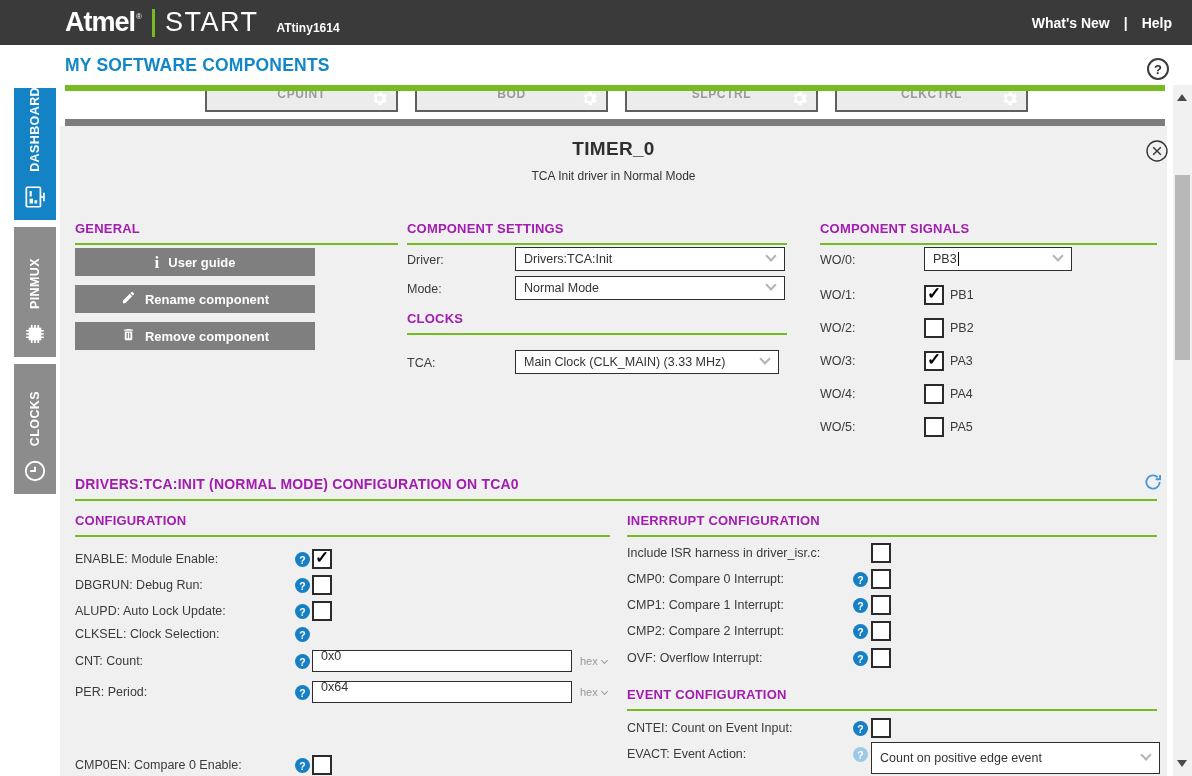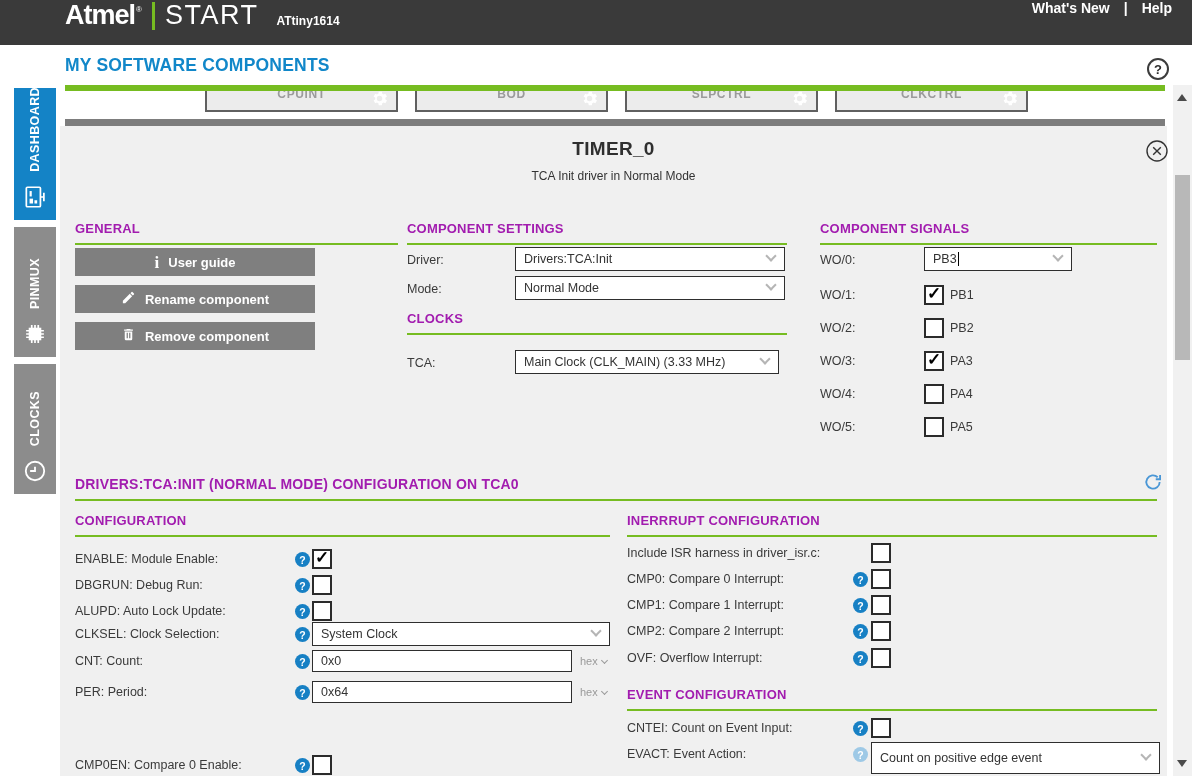--- a/index.html
+++ b/index.html
@@ -2,21 +2,21 @@
 <html><head>
 <meta charset="utf-8">
 <style>
   *{margin:0;padding:0;box-sizing:border-box}
   html,body{background:#fff}
   body{font-family:"Liberation Sans",sans-serif}
   #app{position:relative;width:1192px;height:776px;overflow:hidden;background:#fff}
   .abs{position:absolute}
 
   
-  .topbar{left:0;top:0;width:1192px;height:45px;background:#3a3a3a;display:flex;align-items:flex-start;justify-content:space-between;padding:0 20px 0 65px}
+  .topbar{left:0;top:0;width:1192px;height:45px;background:#3a3a3a;display:flex;align-items:center;justify-content:space-between;padding:0 20px 0 65px}
   .brandwrap{display:flex;align-items:center;color:#fff}
   .brand{font-size:27px;font-weight:bold;letter-spacing:-1px}
   .brandmark{font-size:8px;align-self:flex-start;margin:5px 0 0 1px}
   .greendiv{width:3px;height:28px;background:#76bc21;margin:0 10px}
   .product{font-size:27px;font-weight:normal;letter-spacing:1.5px}
   .device{font-size:12px;font-weight:bold;margin-left:18px;margin-top:10px}
   .toplinks{display:flex;align-items:center;gap:14px;color:#fff;font-size:14px;font-weight:bold}
   .toplinks .tlink{cursor:pointer}
 
   
@@ -45,21 +45,21 @@
 
   .sech{color:#a21caf;font-weight:bold;font-size:13px;letter-spacing:0.2px;border-bottom:2px solid #76bc21;padding-bottom:7px}
   .sech.big{font-size:14px}
 
   .gbtn{width:240px;height:28px;background:#7f7f7f;color:#fff;font-size:13px;font-weight:bold;display:flex;align-items:center;justify-content:center;gap:9px;cursor:pointer}
   .binfo{font-family:"Liberation Serif",serif;font-size:17px;font-weight:bold;line-height:1}
 
   .flabel{font-size:12.5px;color:#3a3a3a;white-space:nowrap}
   .ctrl{background:#fff;border:1px solid #2e2e2e;display:flex;align-items:center;padding:0 22px 0 8px;font-size:12.5px;color:#333;cursor:pointer}
   .ctrl .chev{position:absolute;right:9px;top:50%;margin-top:-7px;width:8px;height:8px;border-right:2px solid #b5b5b5;border-bottom:2px solid #b5b5b5;transform:rotate(45deg)}
-  .input{background:#fff;border:1px solid #2e2e2e;display:flex;align-items:center;padding:8px 8px;font-size:12.5px;color:#333;cursor:text}
+  .input{background:#fff;border:1px solid #2e2e2e;display:flex;align-items:flex-end;padding:8px 8px;font-size:12.5px;color:#333;cursor:text}
   .cursorbar{width:1px;height:14px;background:#000;margin-left:1px}
   .cb{width:20px;height:20px;background:#fff;border:2px solid #2b2b2b;display:flex;align-items:center;justify-content:center;cursor:pointer}
   .cb.on::after{content:"\2713";font-size:17px;font-weight:bold;color:#000;margin-top:-3px}
   .help{width:15px;height:15px;border-radius:50%;background:#1780c4;color:#fff;font-size:10.5px;font-weight:bold;display:flex;align-items:center;justify-content:center;cursor:pointer}
   .help.dis{background:#9ec9e6}
   .hexwrap{display:flex;align-items:center;gap:4px;font-size:11px;color:#9a9a9a}
   .hexchev{width:5px;height:5px;border-right:1.5px solid #9a9a9a;border-bottom:1.5px solid #9a9a9a;transform:rotate(45deg);margin-top:-2px}
 
   
   .sb{left:1173px;top:85px;width:19px;height:691px;background:#f1f1f1}
@@ -241,24 +241,20 @@
   <div class="abs flabel" style="left:75px;top:578px">DBGRUN: Debug Run:</div>
   <div class="abs help" style="left:295px;top:578px">?</div>
   <div class="abs cb" style="left:312px;top:575px"></div>
 
   <div class="abs flabel" style="left:75px;top:604px">ALUPD: Auto Lock Update:</div>
   <div class="abs help" style="left:295px;top:604px">?</div>
   <div class="abs cb" style="left:312px;top:601px"></div>
 
   <div class="abs flabel" style="left:75px;top:627px">CLKSEL: Clock Selection:</div>
   <div class="abs help" style="left:295px;top:627px">?</div>
-  <div class="abs ctrl" style="left:312px;top:622px;width:298px;height:24px">
-    <span>System Clock</span>
-    <span class="chev"></span>
-  </div>
 
   <div class="abs flabel" style="left:75px;top:654px">CNT: Count:</div>
   <div class="abs help" style="left:295px;top:654px">?</div>
   <div class="abs input" style="left:312px;top:650px;width:260px;height:22px">
     <span>0x0</span>
   </div>
   <div class="abs hexwrap" style="left:580px;top:655px">
     <span>hex</span>
     <span class="hexchev"></span>
   </div>

